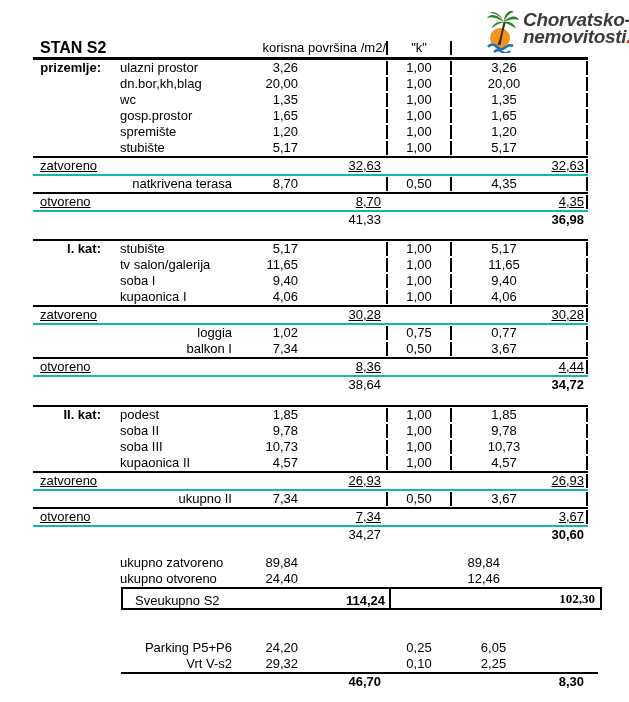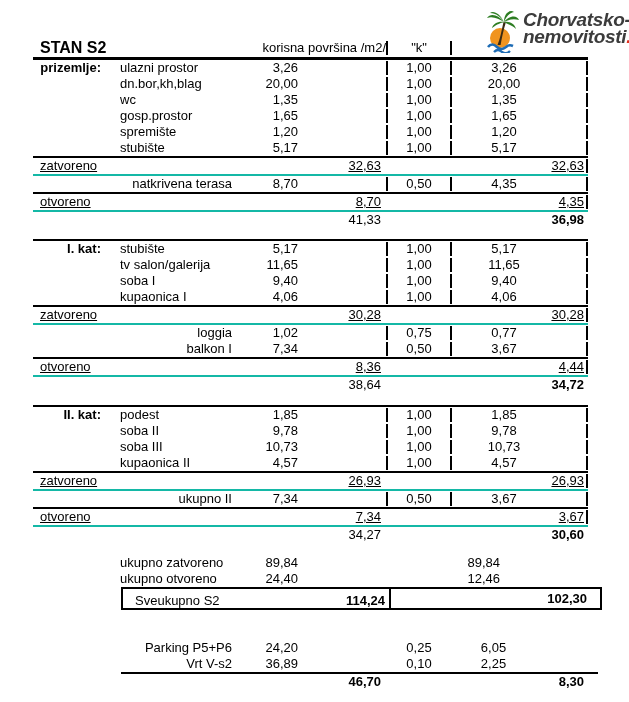--- a/index.html
+++ b/index.html
@@ -36,21 +36,21 @@
   .sec-gap1{margin-top:11px;}
   .sec-gap2{margin-top:12px;}
   
   .summary{margin-top:12px;}
   .grand-box{margin-left:88px;width:477px;height:19px;box-sizing:content-box;
              border:2.5px solid #000;display:flex;font-size:13px;}
   .grand-left{width:266px;box-sizing:border-box;display:flex;align-items:flex-end;}
   .grand-label{padding-left:12px;flex:1;}
   .grand-a{text-align:right;padding-right:4px;font-weight:bold;}
   .grand-right{flex:1;border-left:2.5px solid #000;display:flex;align-items:center;
-               justify-content:flex-end;padding-right:13px;font-weight:bold;box-sizing:border-box;}
+               justify-content:flex-end;padding-right:5px;font-weight:bold;box-sizing:border-box;font-family:Liberation Serif, serif;}
   .sum-val2{width:136px;box-sizing:border-box;text-align:right;padding-right:88px;}
   
   .extras{margin-top:30px;}
   .ext-val2{width:136px;box-sizing:border-box;text-align:center;padding-right:53px;}
   .ext-line{margin-left:88px;width:477px;border-top:2px solid #000;}
 </style>
 </head>
 <body>
 
 <div class="page" style="--logo-text: #3c3c3c; --logo-dot: #e0301e; --logo-tld: #1e6cb5; --logo-palm: #2d7d22; --logo-trunk: #3a2a12; --logo-sun: #f0941f; --logo-wave: #1e6cb5;">
@@ -339,21 +339,21 @@
         <div class="c1"></div>
         <div class="c2 r">Parking P5+P6</div>
         <div class="c3">24,20</div>
         <div class="c4"></div>
         <div class="c5">0,25</div>
         <div class="ext-val2">6,05</div>
       </div>
       <div class="row plain">
         <div class="c1"></div>
         <div class="c2 r">Vrt V-s2</div>
-        <div class="c3">36,89</div>
+        <div class="c3">29,32</div>
         <div class="c4"></div>
         <div class="c5">0,10</div>
         <div class="ext-val2">2,25</div>
       </div>
       <div class="ext-line"></div>
       <div class="row plain">
         <div class="c1"></div>
         <div class="c2"></div>
         <div class="c3"></div>
         <div class="c4 bold">46,70</div>

